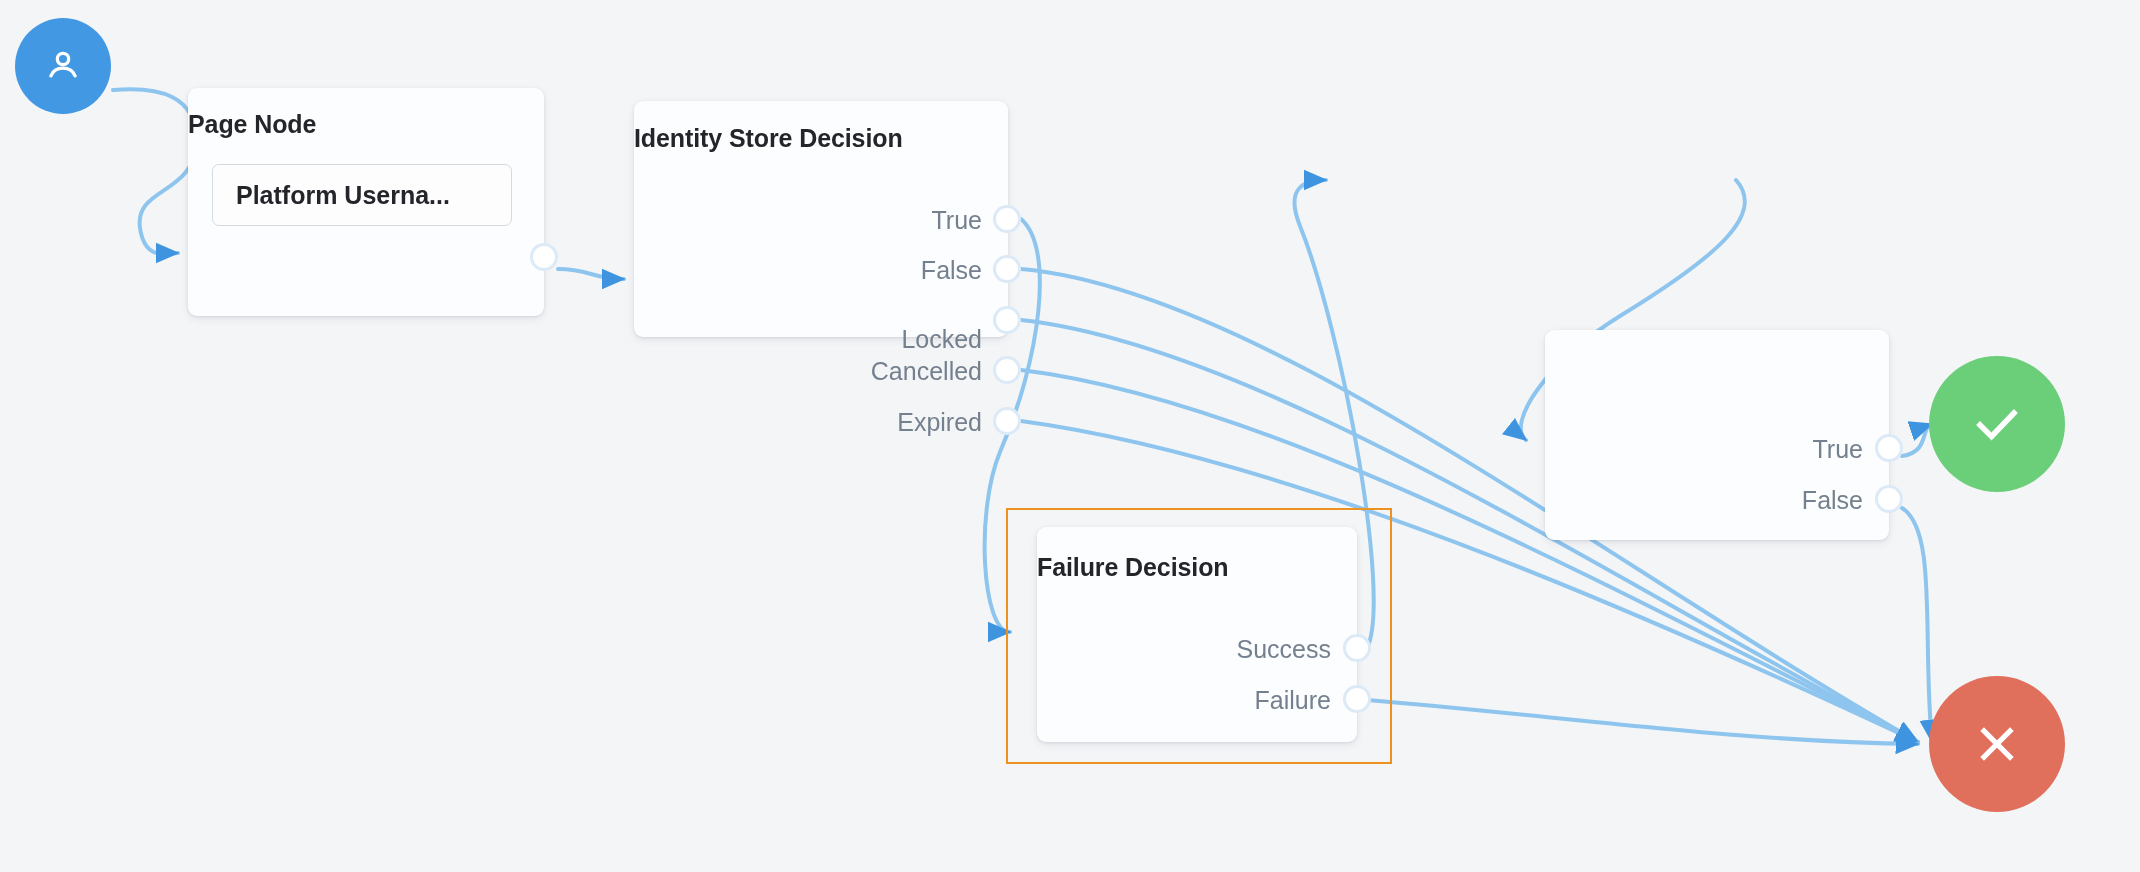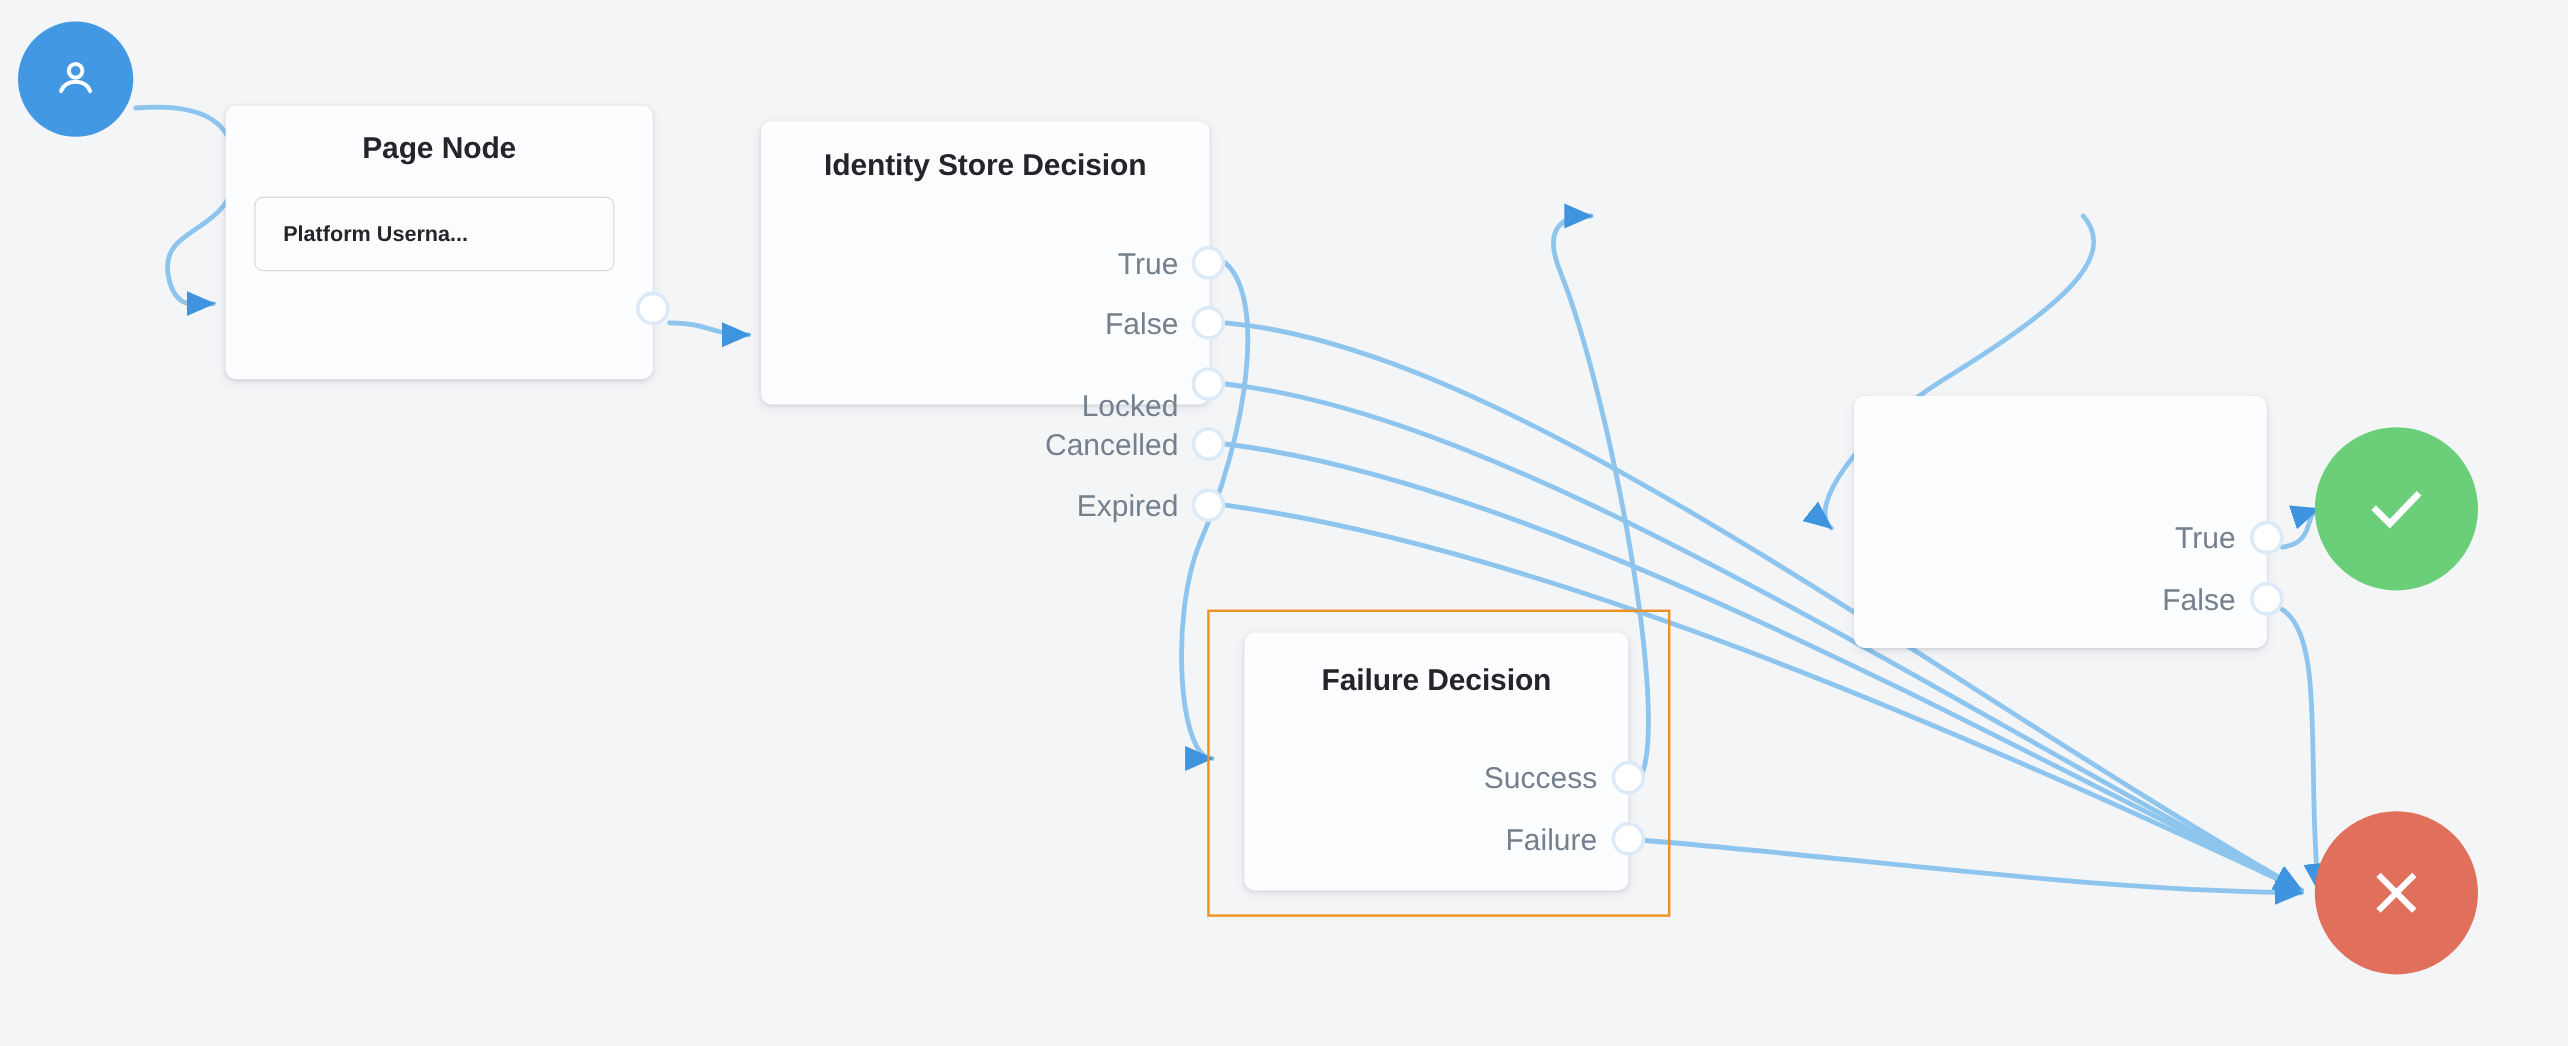--- a/index.html
+++ b/index.html
@@ -30,28 +30,28 @@
     position: absolute;
     background: #fcfdfe;
     border-radius: 9px;
     box-shadow: 0 1px 3px rgba(16,30,54,0.10), 0 3px 10px rgba(16,30,54,0.07);
     box-sizing: border-box;
   }
   .node-title {
     font-weight: bold;
     font-size: 25px;
     color: #23252a;
-    text-align: center;
+    text-align: left;
     letter-spacing: -0.1px;
   }
   .field {
     border: 1px solid #d5dae0;
     border-radius: 7px;
     background: #fdfdfe;
-    font-size: 18px;
+    font-size: 25px;
     font-weight: bold;
     color: #23252a;
     display: flex;
     align-items: center;
     padding-left: 23px;
     box-sizing: border-box;
   }
   .outcome {
     position: absolute;
     right: 26px;

